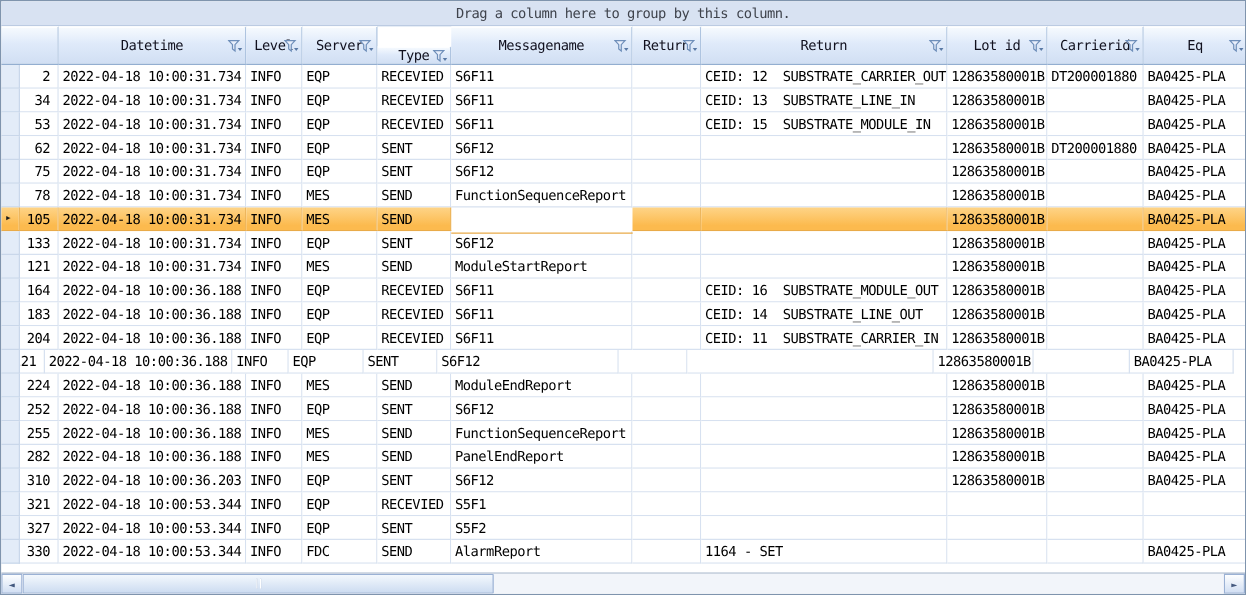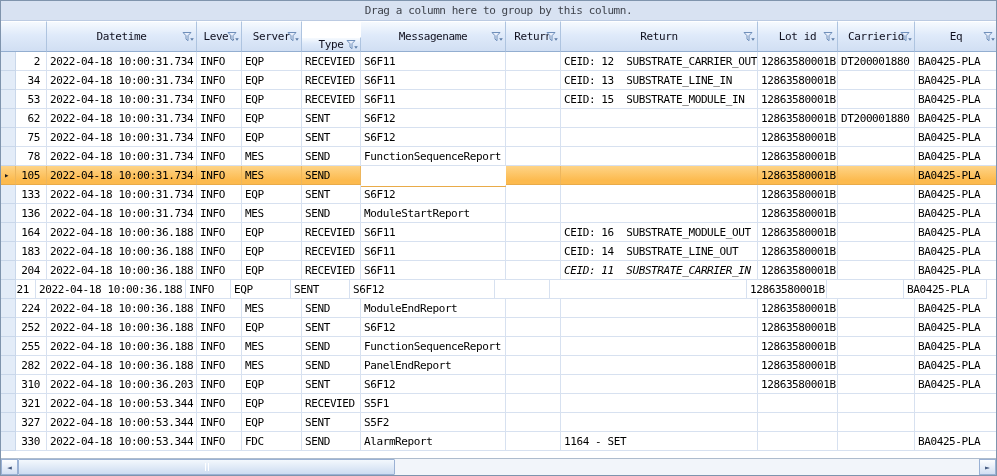--- a/index.html
+++ b/index.html
@@ -250,21 +250,21 @@
         <div class="cell" style="width: 59px;">SENT</div>
         <div class="cell" style="width: 145px;">S6F12</div>
         <div class="cell" style="width: 55px;"></div>
         <div class="cell" style="width: 197px;"></div>
         <div class="cell" style="width: 80px;">12863580001B</div>
         <div class="cell" style="width: 77px;"></div>
         <div class="cell" style="width: 83px;">BA0425-PLA</div>
       </div>
       <div class="row">
         <div class="cell indicator"></div>
-        <div class="cell idcell" style="width: 31px; justify-content: flex-end;">136</div>
+        <div class="cell idcell" style="width: 31px; justify-content: flex-end;">121</div>
         <div class="cell" style="width: 150px;">2022-04-18 10:00:31.734</div>
         <div class="cell" style="width: 45px;">INFO</div>
         <div class="cell" style="width: 60px;">MES</div>
         <div class="cell" style="width: 59px;">SEND</div>
         <div class="cell" style="width: 145px;">ModuleStartReport</div>
         <div class="cell" style="width: 55px;"></div>
         <div class="cell" style="width: 197px;"></div>
         <div class="cell" style="width: 80px;">12863580001B</div>
         <div class="cell" style="width: 77px;"></div>
         <div class="cell" style="width: 83px;">BA0425-PLA</div>
@@ -299,21 +299,21 @@
       </div>
       <div class="row">
         <div class="cell indicator"></div>
         <div class="cell idcell" style="width: 31px; justify-content: flex-end;">204</div>
         <div class="cell" style="width: 150px;">2022-04-18 10:00:36.188</div>
         <div class="cell" style="width: 45px;">INFO</div>
         <div class="cell" style="width: 60px;">EQP</div>
         <div class="cell" style="width: 59px;">RECEVIED</div>
         <div class="cell" style="width: 145px;">S6F11</div>
         <div class="cell" style="width: 55px;"></div>
-        <div class="cell" style="width: 197px; font-style: italic;">CEID: 11  SUBSTRATE_CARRIER_IN</div>
+        <div class="cell" style="width: 197px;">CEID: 11  SUBSTRATE_CARRIER_IN</div>
         <div class="cell" style="width: 80px;">12863580001B</div>
         <div class="cell" style="width: 77px;"></div>
         <div class="cell" style="width: 83px;">BA0425-PLA</div>
       </div>
       <div class="row">
         <div class="cell indicator"></div>
         <div class="cell idcell" style="width: 20px; justify-content: flex-end;">221</div>
         <div class="cell" style="width: 150px;">2022-04-18 10:00:36.188</div>
         <div class="cell" style="width: 45px;">INFO</div>
         <div class="cell" style="width: 60px;">EQP</div>

